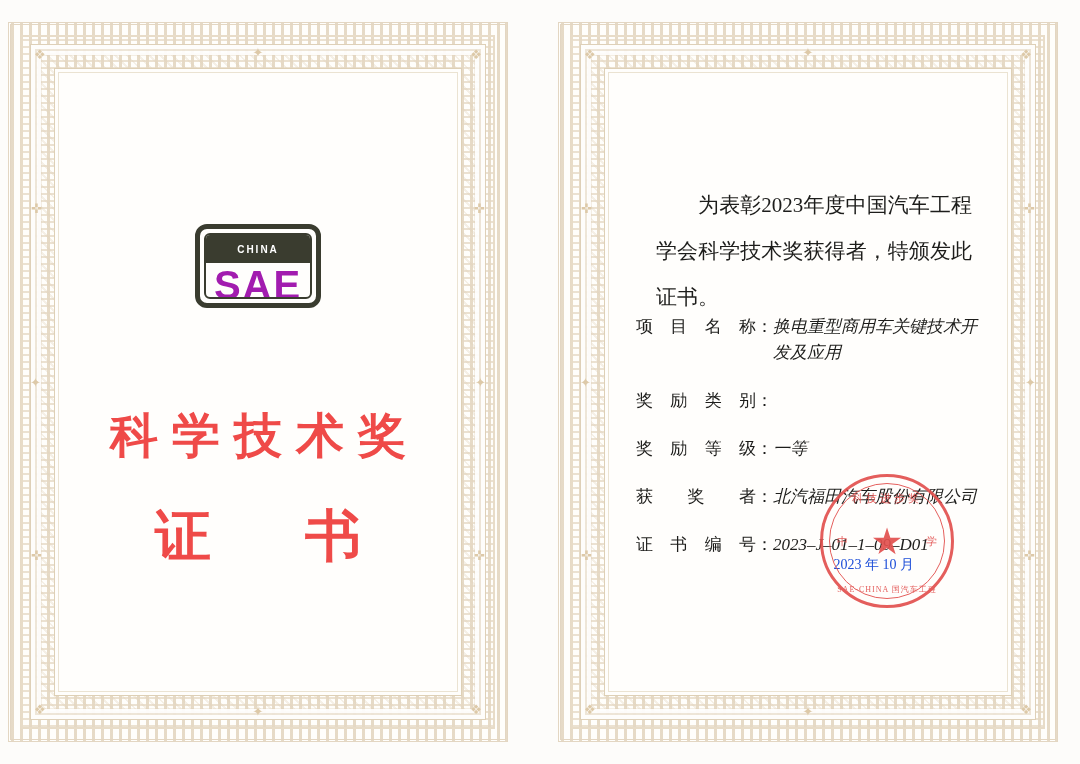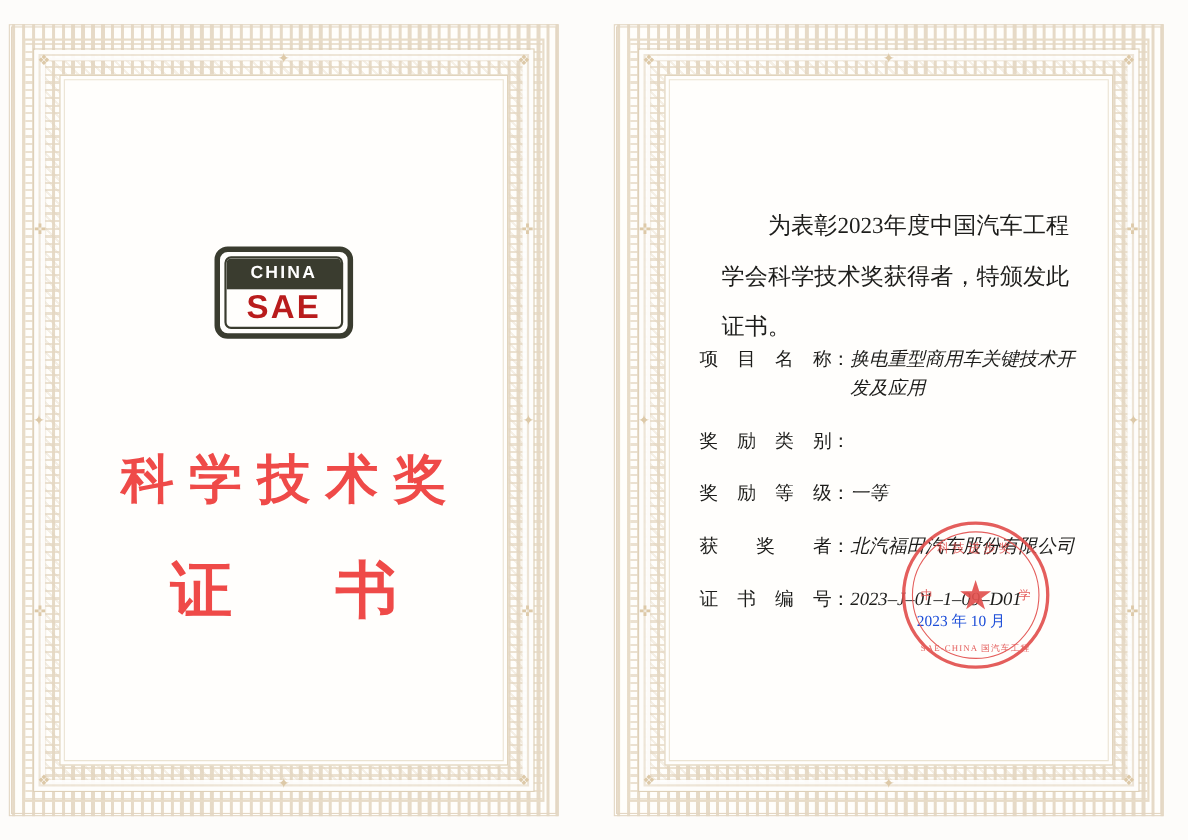--- a/index.html
+++ b/index.html
@@ -129,32 +129,32 @@
   }
   .sae-top {
     flex: 0 0 28px;
     display: flex;
     align-items: center;
     justify-content: center;
     color: #fff;
     background: #3a3c2f;
     font-family: "Liberation Sans", sans-serif;
     font-weight: bold;
-    font-size: 16px;
+    font-size: 10px;
     letter-spacing: 2px;
   }
   .sae-bot {
     flex: 1;
     display: flex;
     align-items: center;
     justify-content: center;
-    color: #b91c1c;
+    color: #a21caf;
     font-family: "Liberation Sans", sans-serif;
     font-weight: bold;
-    font-size: 30px;
+    font-size: 40px;
     letter-spacing: 2px;
   }
 
   .title-main, .title-sub {
     position: absolute;
     left: 0; right: 0;
     text-align: center;
     color: #ef4a48;
     font-family: "Liberation Serif", serif;
     font-weight: bold;

